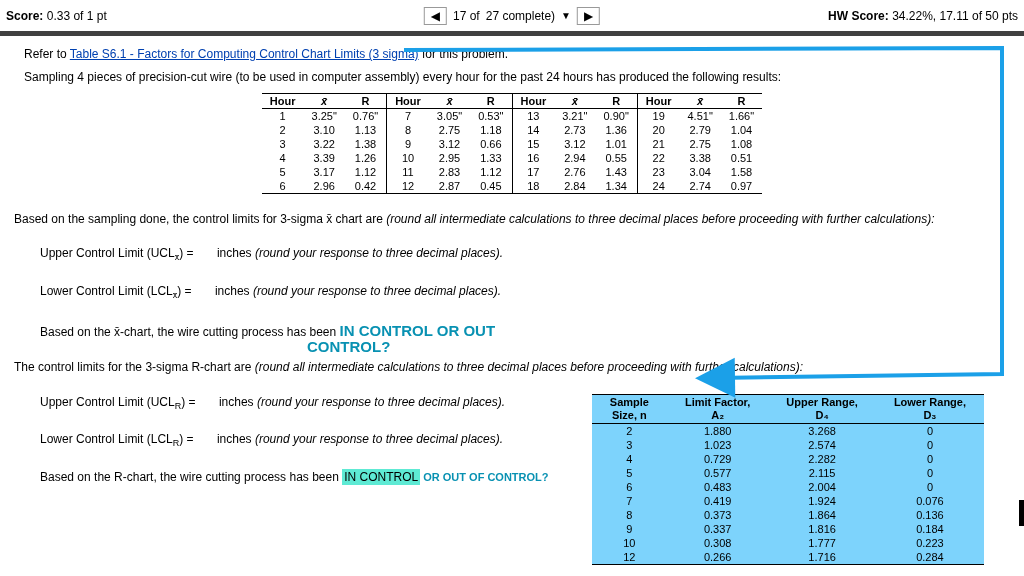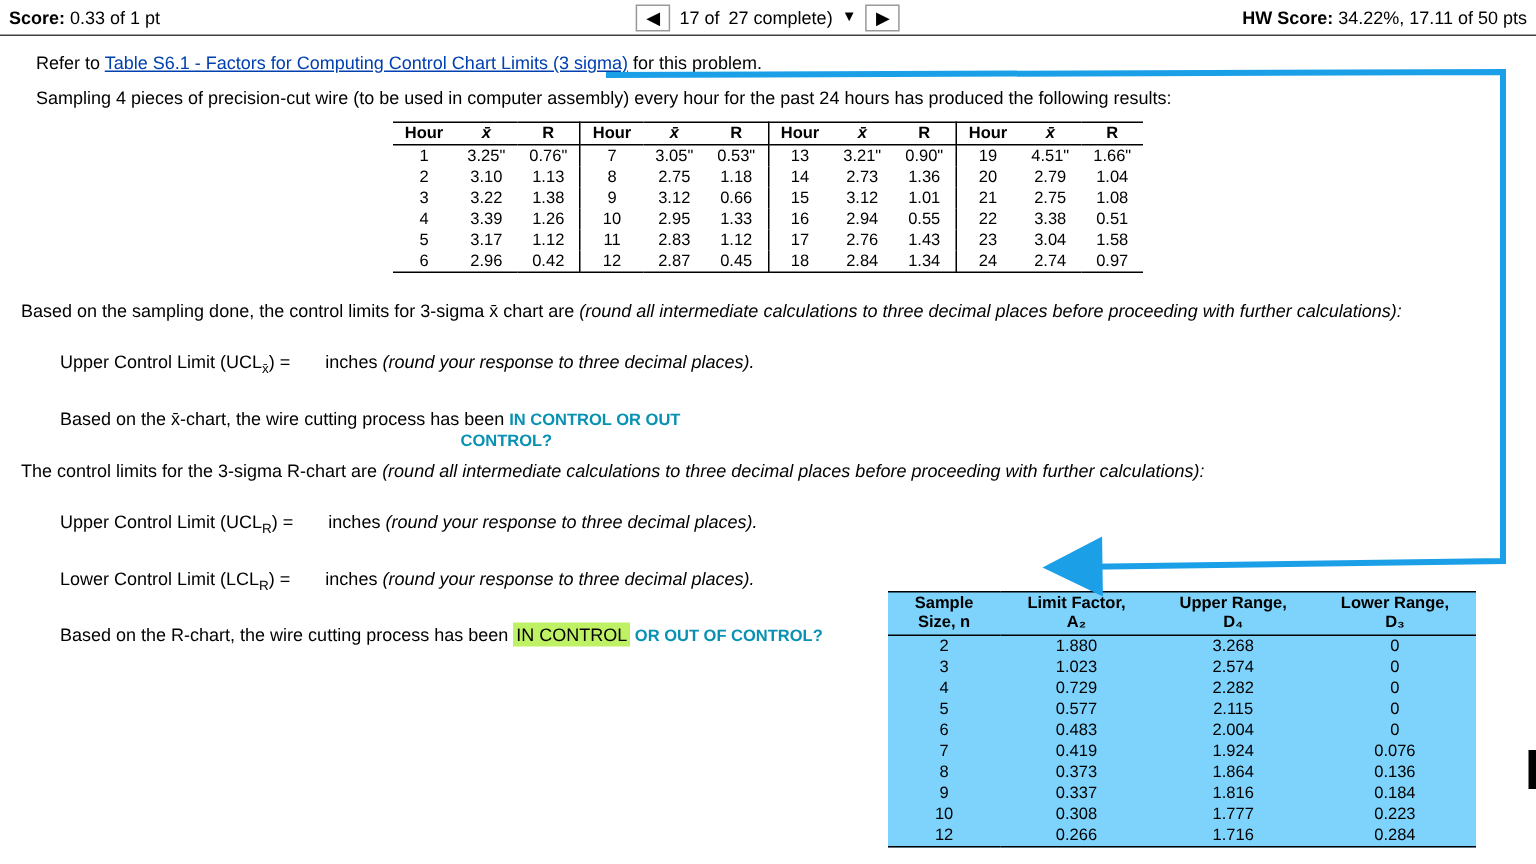--- a/index.html
+++ b/index.html
@@ -9,22 +9,22 @@
       color: #000;
       background: #fff;
       width: 1024px;
       height: 576px;
       position: relative;
       overflow: hidden;
     }
     .toolbar {
       display: flex;
       align-items: center;
-      height: 24px;
-      border-bottom: 1px solid #404040;
+      height: 36px;
+      border-bottom: 5px solid #404040;
       font-size: 12px;
       padding: 0 6px;
     }
     .toolbar .left { font-weight: bold; }
     .toolbar .center {
       position: absolute;
       left: 50%;
       transform: translateX(-50%);
       display: flex;
       align-items: center;
@@ -53,21 +53,21 @@
       padding: 1px 8px;
       text-align: center;
       white-space: nowrap;
     }
     .data-table thead th { border-bottom: 1px solid #000; border-top: 1px solid #000;}
     .data-table .sep-r { border-right: 1px solid #000; }
     .data-table tbody tr:last-child td { border-bottom: 1px solid #000; }
     .sect { margin: 16px 0; font-size: 12px; line-height: 1.55;}
     .indent { padding-left: 26px; }
     .ital { font-style: italic; }
-    .teal { color: #0891b2; font-weight: bold; font-size:11px;}
+    .teal { color: #0891b2; font-weight: bold; font-size:15px;}
     .teal2 { color: #0891b2; font-weight: bold; font-size:11px;}
     .sub { font-size: 9px; vertical-align: sub; }
     .factors-table {
       position: absolute;
       right: 40px;
       top: 394px;
       border-collapse: collapse;
       font-size: 11px;
       background: #7dd3fc;
     }
@@ -232,35 +232,38 @@
         </tr>
       </tbody>
   </table>
 
   <p class="sect">
     <span>Based on the sampling done, the control limits for 3-sigma x̄ chart are </span><span class="ital">(round all intermediate calculations to three decimal places before proceeding with further calculations):</span>
   </p>
   <p class="sect indent">
     <span>Upper Control Limit (UCL</span><span class="sub">x̄</span><span>) = </span>&nbsp;&nbsp;&nbsp;&nbsp;&nbsp;&nbsp;<span>inches </span><span class="ital">(round your response to three decimal places).</span>
   </p>
+  <p class="sect indent">
+    <span>Lower Control Limit (LCL</span><span class="sub">x̄</span><span>) = </span>&nbsp;&nbsp;&nbsp;&nbsp;&nbsp;&nbsp;<span>inches </span><span class="ital">(round your response to three decimal places).</span>
+  </p>
   <p class="sect indent" style="position:relative">
     <span>Based on the x̄-chart, the wire cutting process has been </span><span class="teal">IN CONTROL OR OUT</span>
     <span class="teal" style="position:absolute;left:293px;top:16px">CONTROL?</span>
   </p>
   <p class="sect" style="margin-top:14px">
     <span>The control limits for the 3-sigma R-chart are </span><span class="ital">(round all intermediate calculations to three decimal places before proceeding with further calculations):</span>
   </p>
   <p class="sect indent">
     <span>Upper Control Limit (UCL</span><span class="sub">R</span><span>) = </span>&nbsp;&nbsp;&nbsp;&nbsp;&nbsp;&nbsp;<span>inches </span><span class="ital">(round your response to three decimal places).</span>
   </p>
   <p class="sect indent">
     <span>Lower Control Limit (LCL</span><span class="sub">R</span><span>) = </span>&nbsp;&nbsp;&nbsp;&nbsp;&nbsp;&nbsp;<span>inches </span><span class="ital">(round your response to three decimal places).</span>
   </p>
   <p class="sect indent">
-    <span>Based on the R-chart, the wire cutting process has been </span><span style="background:#bef264;padding:1px 2px">IN CONTROL</span><span class="teal2"> OR OUT OF CONTROL?</span>
+    <span>Based on the R-chart, the wire cutting process has been </span><span style="background:#5eead4;padding:1px 2px">IN CONTROL</span><span class="teal2"> OR OUT OF CONTROL?</span>
   </p>
 </div>
 
 <table class="factors-table">
   <thead>
       <tr>
     <th>
           <span class="hspan">Sample</span>
           <span class="hspan">Size, n</span>
         </th>

